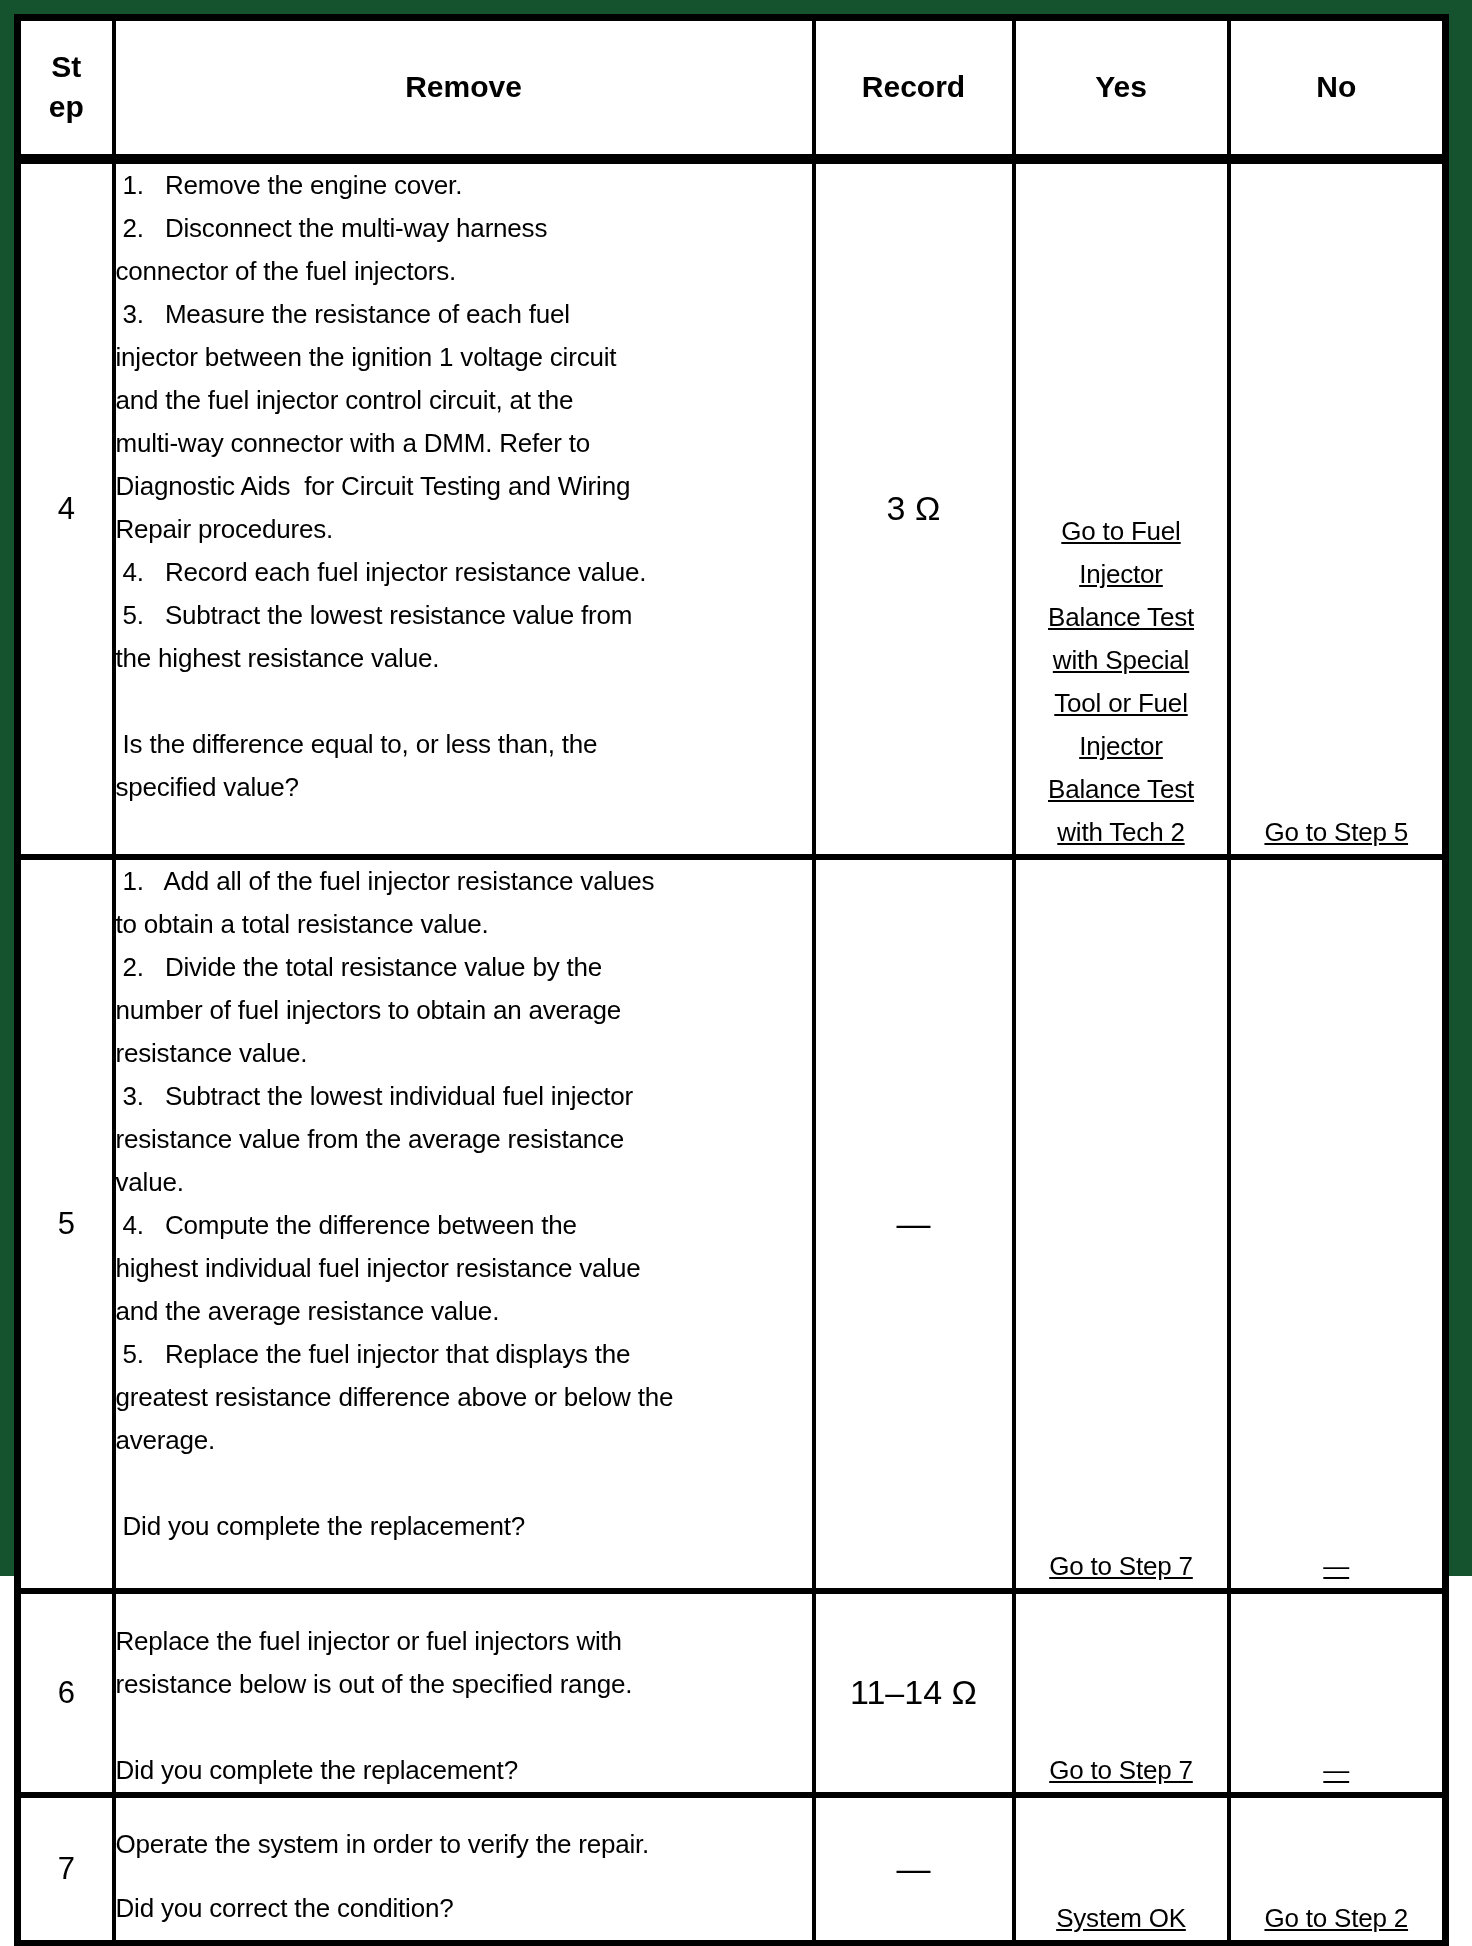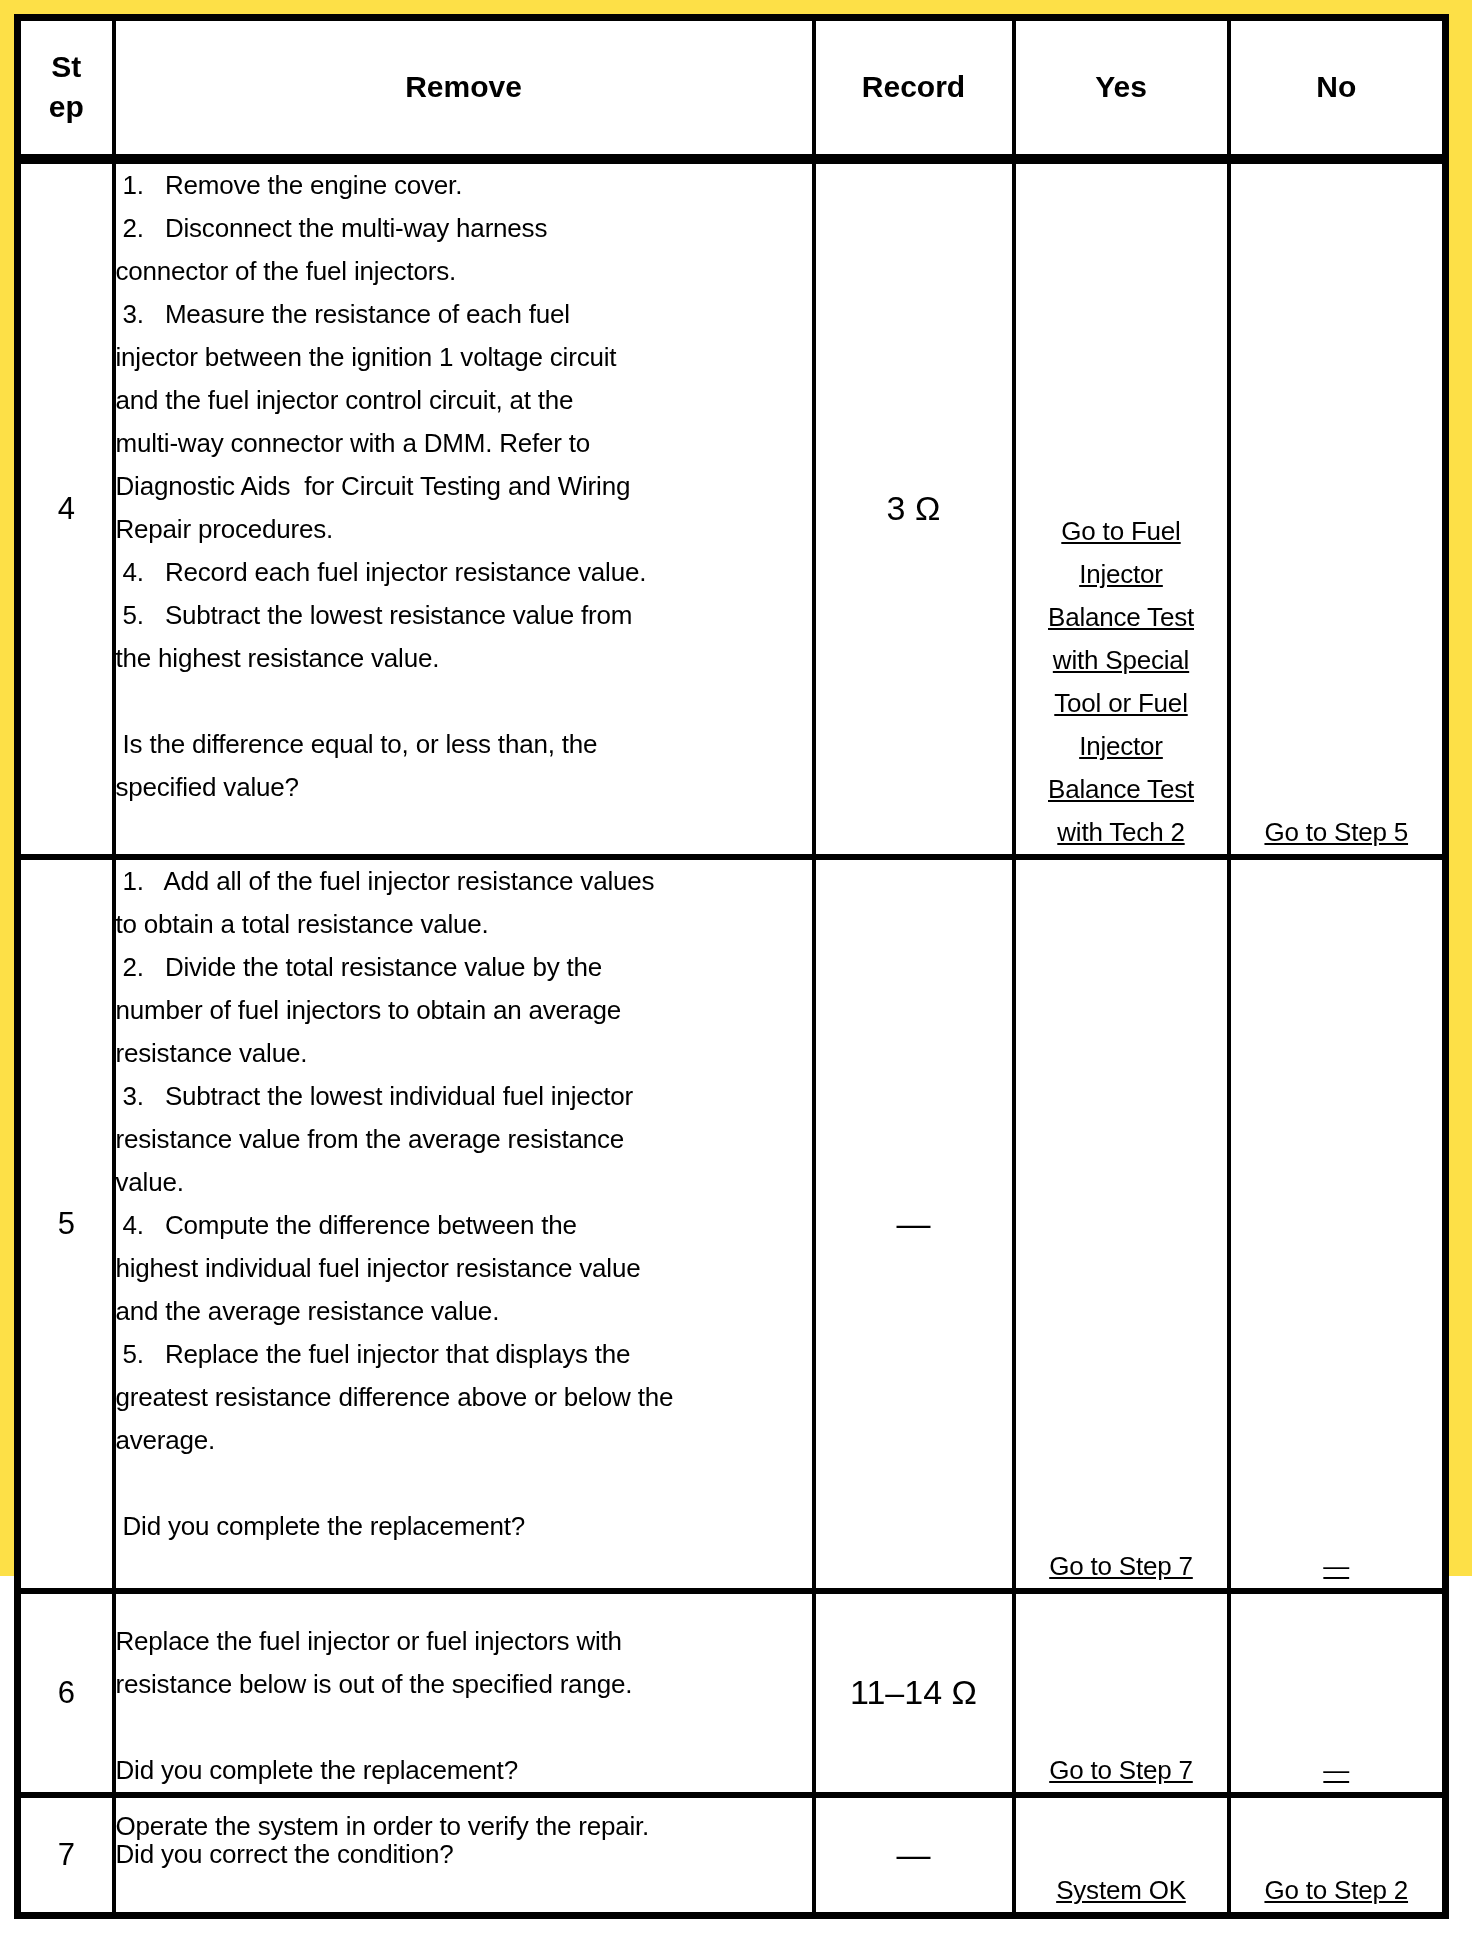--- a/index.html
+++ b/index.html
@@ -8,21 +8,21 @@
     background: #ffffff;
     width: 1472px;
     height: 1946px;
     font-family: "Liberation Sans", sans-serif;
     color: #000000;
   }
   .page {
     position: relative;
     width: 1472px;
     height: 1576px;
-    background: #fde047;
+    background: #14532d;
   }
   table.diag {
     position: absolute;
     left: 14px;
     top: 14px;
     border-collapse: collapse;
     table-layout: fixed;
     width: 1428px;
     background: #ffffff;
   }
@@ -61,21 +61,21 @@
   td.action {
     vertical-align: top;
     text-align: left;
     font-size: 26px;
     line-height: 43px;
     white-space: pre-wrap;
     padding: 8px 12px 0 12px;
     letter-spacing: -0.2px;
   }
   td.action.pad-lg { padding-top: 26px; }
-  td.action.pad-md { padding-top: 14px; line-height: 28px; margin-left: 20px; }
+  td.action.pad-md { padding-top: 14px; line-height: 64px; margin-left: 20px; }
   td.values {
     text-align: center;
     vertical-align: middle;
     font-size: 34px;
     white-space: pre-wrap;
   }
   td.yes, td.no {
     text-align: center;
     vertical-align: bottom;
     font-size: 26px;

